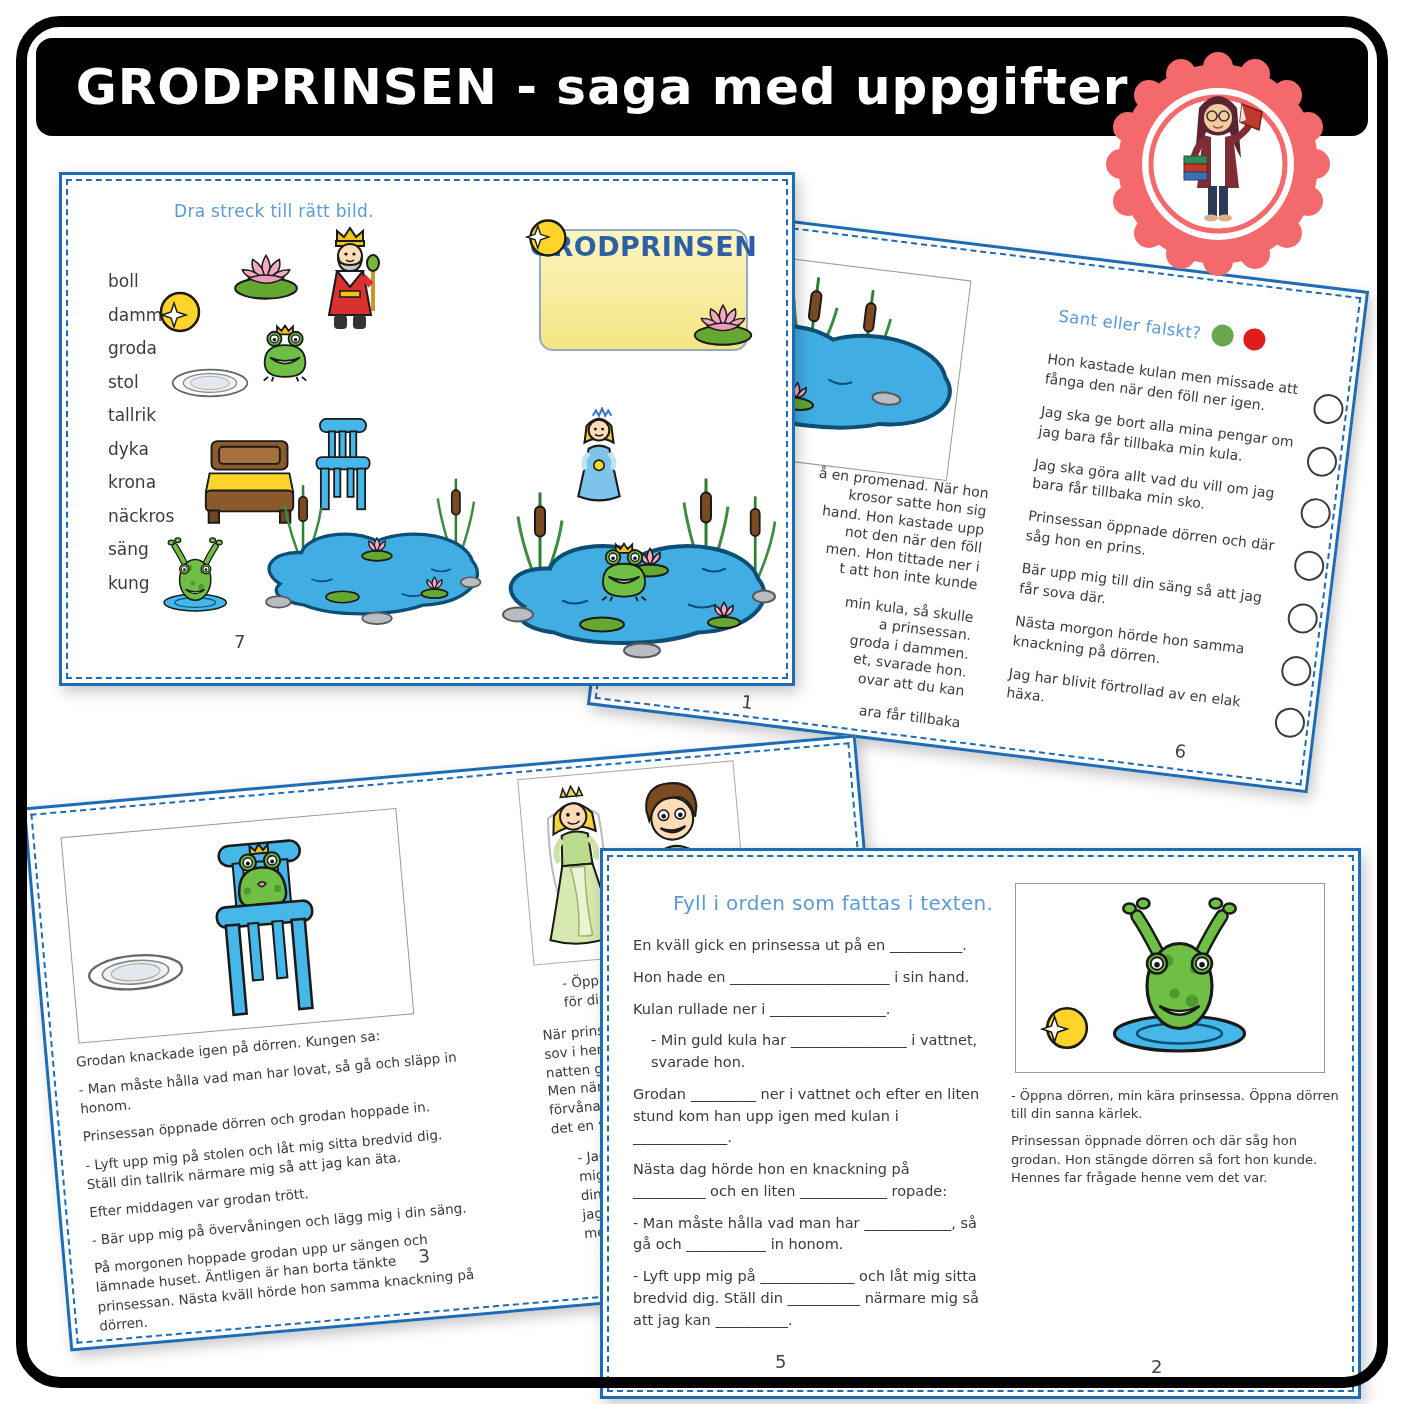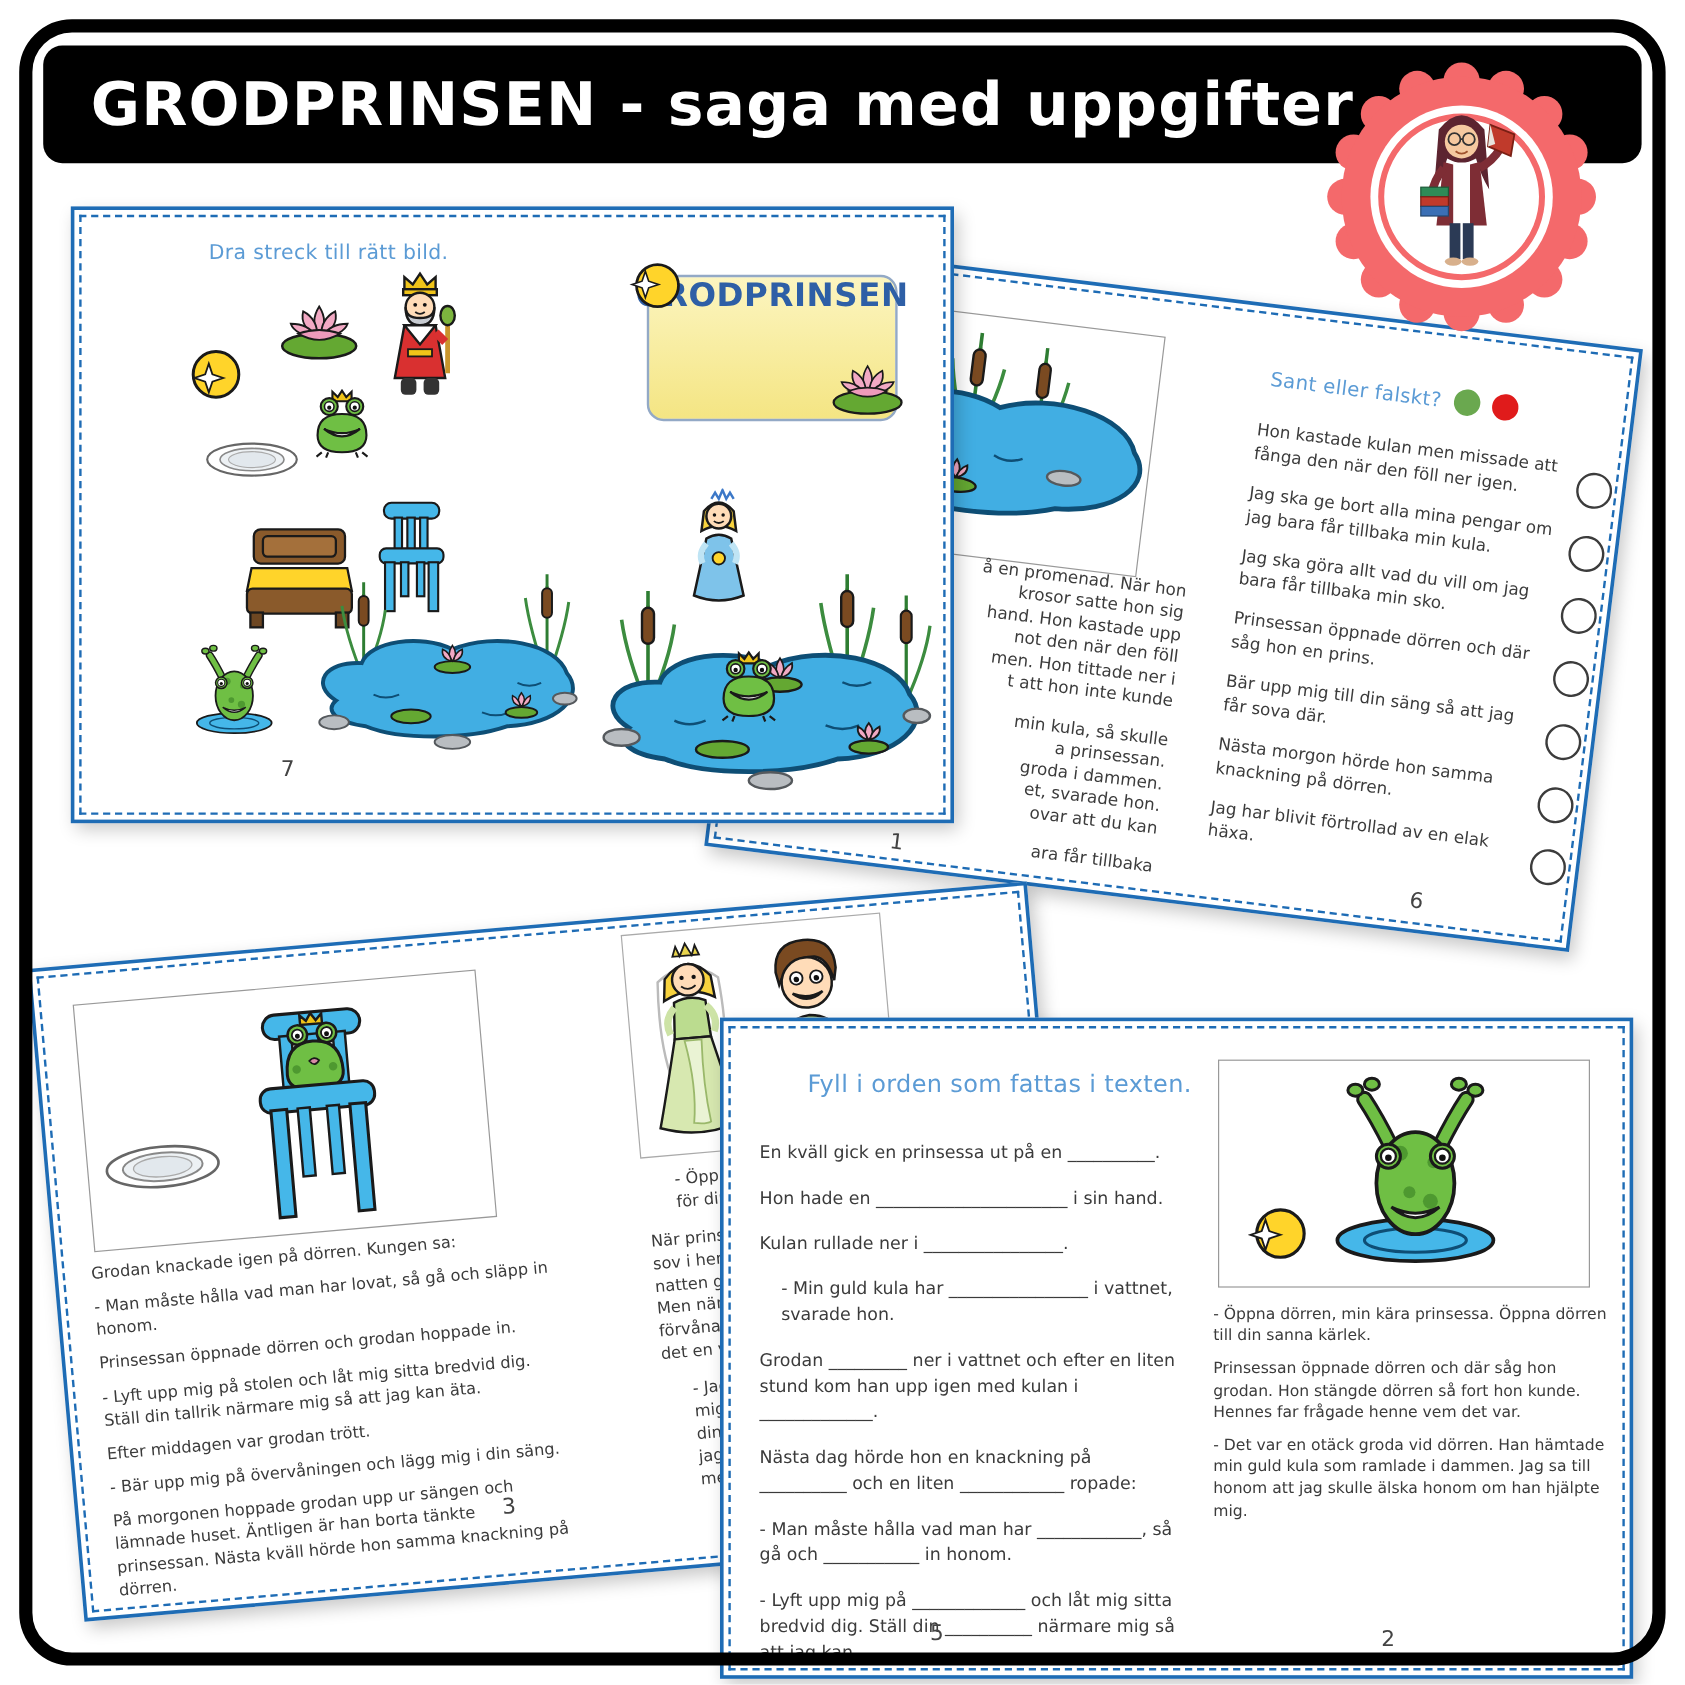--- a/index.html
+++ b/index.html
@@ -50,21 +50,21 @@
         background:#fff;align-self:flex-end;}
   
   .paras3{position:absolute;left:28px;top:246px;width:382px;}
   .paras3 p{margin:0 0 9px 0;font-size:13.5px;line-height:1.42;}
   .fragments4{position:absolute;left:495px;top:210px;width:228px;font-size:13.5px;line-height:1.4;}
   .fragments4 div.ind{padding-left:24px;}
   .fragments4 div.gap{margin-top:12px;}
   .fragments4 div.jatack{padding-left:64px;margin-top:14px;}
   
   .lines5{position:absolute;left:30px;top:84px;width:348px;}
-  .lines5 p{margin:16px 0 10px 0;font-size:14.5px;line-height:1.5;}
+  .lines5 p{margin:0 0 10px 0;font-size:14.5px;line-height:1.5;}
   .paras2{position:absolute;left:408px;top:236px;width:332px;}
   .paras2 p{margin:0 0 9px 0;font-size:13px;line-height:1.4;}
   
   svg{display:block;}
   .stem{stroke:#2E7D32;stroke-width:3;fill:none;}
   .leaf{stroke:#3C8C3F;stroke-width:3;fill:none;}
   .cat{fill:#7A4A21;stroke:#1a1a1a;stroke-width:2;}
   .pondw{fill:#41AEE3;stroke:#0E4E75;stroke-width:4;}
   .rip{stroke:#0E4E75;stroke-width:2;fill:none;}
   .pad{fill:#64A832;stroke:#1a1a1a;stroke-width:2;}
@@ -122,20 +122,32 @@
       <rect x="108" y="140" width="9" height="30" fill="#2B3A55"></rect>
       <rect x="119" y="140" width="9" height="30" fill="#2B3A55"></rect>
       <ellipse cx="111" cy="172" rx="7" ry="3.5" fill="#D8B08C"></ellipse>
       <ellipse cx="125" cy="172" rx="7" ry="3.5" fill="#D8B08C"></ellipse>
     </g>
   </svg>
 
   <section class="sheet sheetA">
     <div class="bluetitle" style="left:112px;top:26px;">Dra streck till rätt bild.</div>
 
+    <div class="wordlist">
+      <div class="word">boll</div>
+      <div class="word">damm</div>
+      <div class="word">groda</div>
+      <div class="word">stol</div>
+      <div class="word">tallrik</div>
+      <div class="word">dyka</div>
+      <div class="word">krona</div>
+      <div class="word">näckros</div>
+      <div class="word">säng</div>
+      <div class="word">kung</div>
+    </div>
 
     <svg class="fig" style="left:92px;top:112px;width:50px;height:50px;" viewBox="0 0 50 50">
       <circle cx="26" cy="25" r="19" fill="#FFD42A" stroke="#1a1a1a" stroke-width="2.5"></circle>
       <polygon points="20,16 23,25 32,28 23,31 20,40 17,31 8,28 17,25" fill="#fff" stroke="#1a1a1a" stroke-width="1.5"></polygon>
     </svg>
 
     <svg class="fig" style="left:168px;top:76px;width:72px;height:50px;" viewBox="0 0 70 48">
       <ellipse cx="35" cy="36" rx="30" ry="10" class="pad"></ellipse>
       <path d="M35 4 C30 12 30 20 35 26 C40 20 40 12 35 4Z" class="pet"></path>
       <path d="M22 8 C20 16 24 24 33 27 C34 20 30 12 22 8Z" class="pet"></path>
@@ -572,19 +584,18 @@
       </svg>
       <svg style="position:absolute;left:24px;top:118px;width:52px;height:52px;" viewBox="0 0 50 50">
         <circle cx="26" cy="25" r="19" fill="#FFD42A" stroke="#1a1a1a" stroke-width="2.5"></circle>
         <polygon points="14,14 17,23 26,26 17,29 14,38 11,29 2,26 11,23" fill="#fff" stroke="#1a1a1a" stroke-width="1.5"></polygon>
       </svg>
     </div>
 
     <div class="paras2">
       <p>- Öppna dörren, min kära prinsessa. Öppna dörren till din sanna kärlek.</p>
       <p>Prinsessan öppnade dörren och där såg hon grodan. Hon stängde dörren så fort hon kunde. Hennes far frågade henne vem det var.</p>
-      <p>- Det var en otäck groda vid dörren. Han hämtade min guld kula som ramlade i dammen. Jag sa till honom att jag skulle älska honom om han hjälpte mig.</p>
     </div>
     <div class="pagenum" style="left:548px;top:505px;">2</div>
   </section>
 
   <div class="outer-frame"></div>
 </div>
 
 </body></html>

